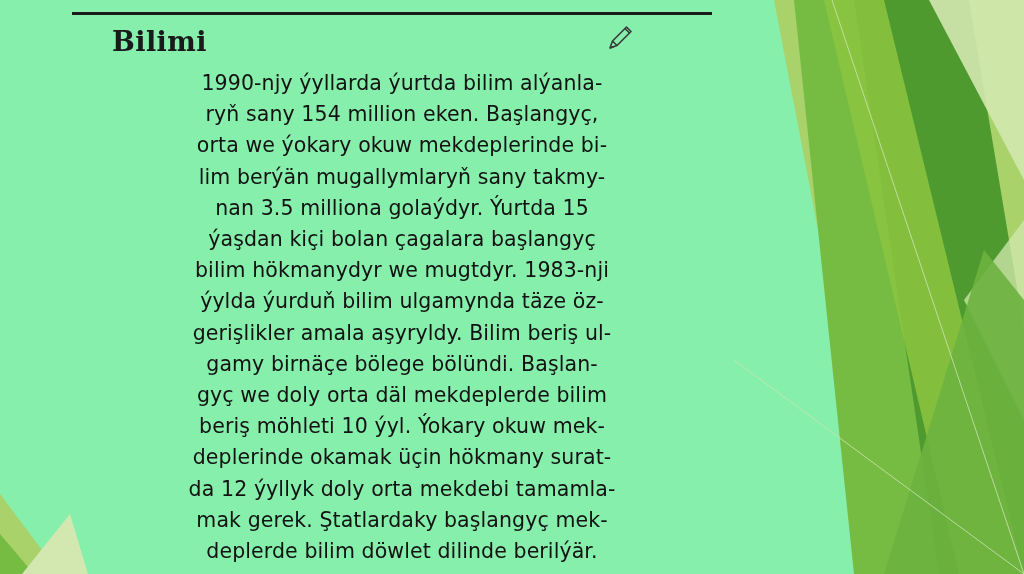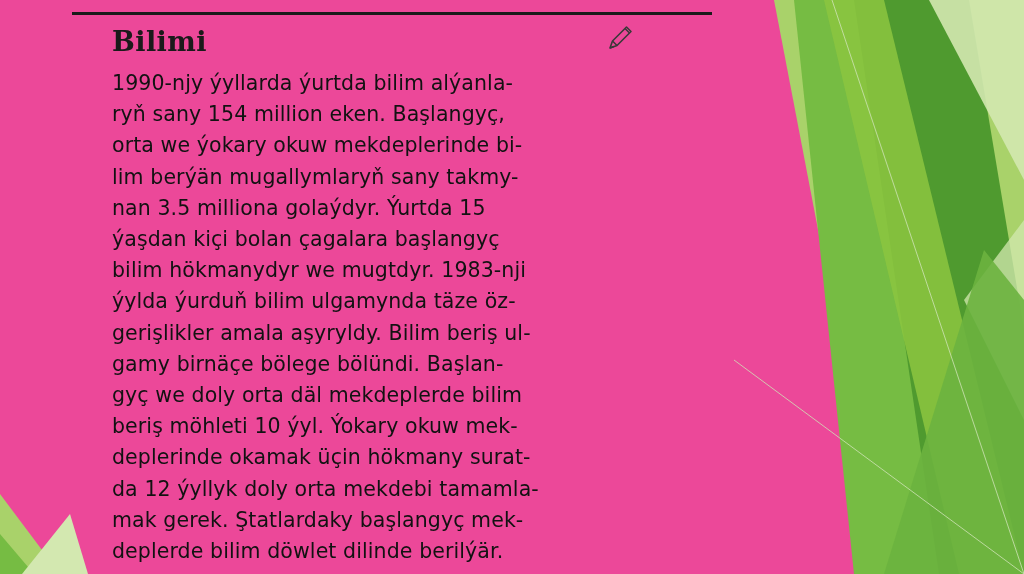--- a/index.html
+++ b/index.html
@@ -4,21 +4,21 @@
 <style>
   html, body {
     margin: 0;
     padding: 0;
     background: #ffffff;
   }
   #slide {
     position: relative;
     width: 1024px;
     height: 574px;
-    background: #ec4899;
+    background: #86efac;
     overflow: hidden;
     font-family: "DejaVu Sans", sans-serif;
   }
 
   
   .deco {
     position: absolute;
     top: 0;
     right: 0;
     width: 290px;
@@ -74,20 +74,21 @@
   .body-text {
     position: absolute;
     left: 112px;
     top: 68px;
     width: 580px;
     font-size: 20.5px;
     line-height: 31.2px;
     color: #121212;
     letter-spacing: 0.1px;
     white-space: pre-line;
+    text-align: center;
   }
 </style>
 </head>
 <body>
 
 <div id="slide">
 
   <div class="deco-left">
     <svg width="120" height="200" viewBox="0 0 120 200" xmlns="http://www.w3.org/2000/svg">
       <polygon points="0,200 0,120 60,200" fill="#a9d26a"></polygon>

